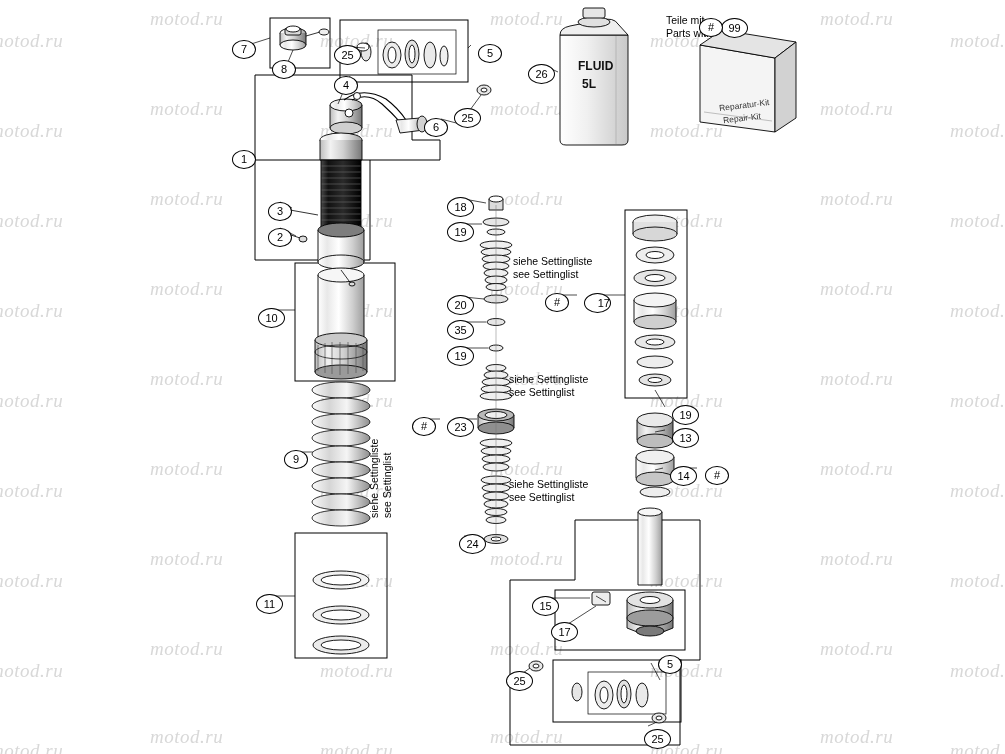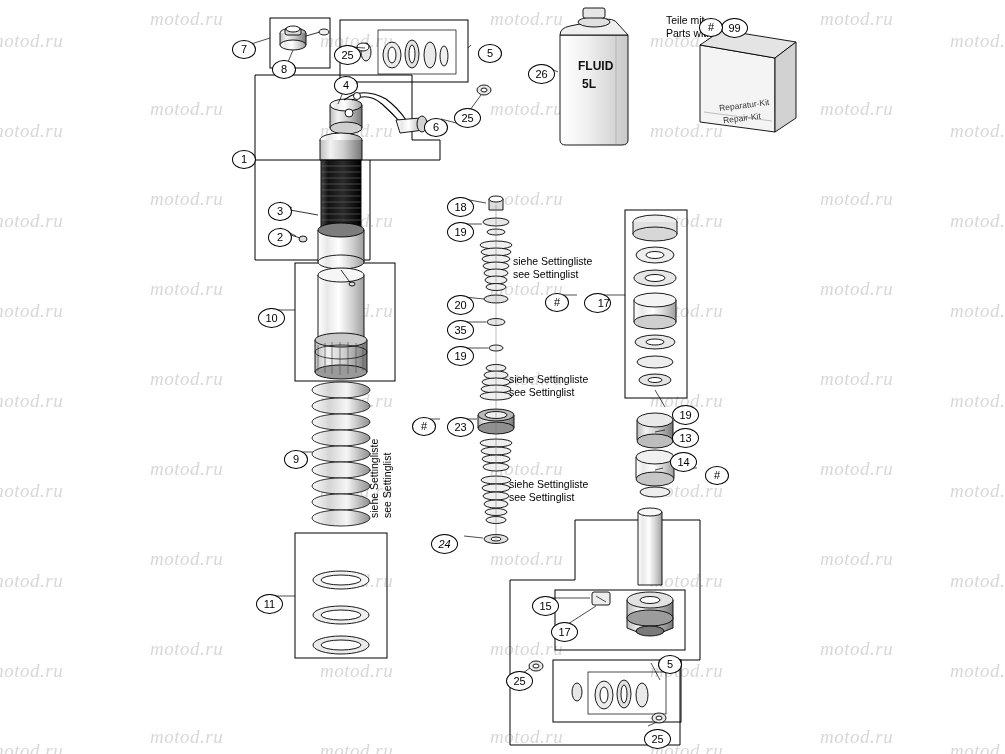--- a/index.html
+++ b/index.html
@@ -534,21 +534,21 @@
     </div>
   <div class="balloon wide" style="left:256px; top:594px;">
       <span>11</span>
     </div>
   <div class="balloon wide" style="left:672px; top:405px;">
       <span>19</span>
     </div>
   <div class="balloon wide" style="left:672px; top:428px;">
       <span>13</span>
     </div>
-  <div class="balloon wide" style="left:670px; top:452px;">
+  <div class="balloon wide" style="left:670px; top:466px;">
       <span>14</span>
     </div>
   <div class="balloon wide" style="left:532px; top:596px;">
       <span>15</span>
     </div>
   <div class="balloon wide" style="left:551px; top:622px;">
       <span>17</span>
     </div>
   <div class="balloon wide" style="left:584px; top:293px;justify-content:flex-end;">
       <span>17</span>
@@ -564,21 +564,21 @@
     </div>
   <div class="balloon wide" style="left:447px; top:320px;">
       <span>35</span>
     </div>
   <div class="balloon wide" style="left:447px; top:346px;">
       <span>19</span>
     </div>
   <div class="balloon wide" style="left:447px; top:417px;">
       <span>23</span>
     </div>
-  <div class="balloon wide" style="left:431px; top:534px;font-style:italic;">
+  <div class="balloon wide" style="left:459px; top:534px;">
       <span>24</span>
     </div>
   <div class="balloon wide" style="left:334px; top:45px;">
       <span>25</span>
     </div>
   <div class="balloon wide" style="left:454px; top:108px;">
       <span>25</span>
     </div>
   <div class="balloon wide" style="left:506px; top:671px;">
       <span>25</span>

